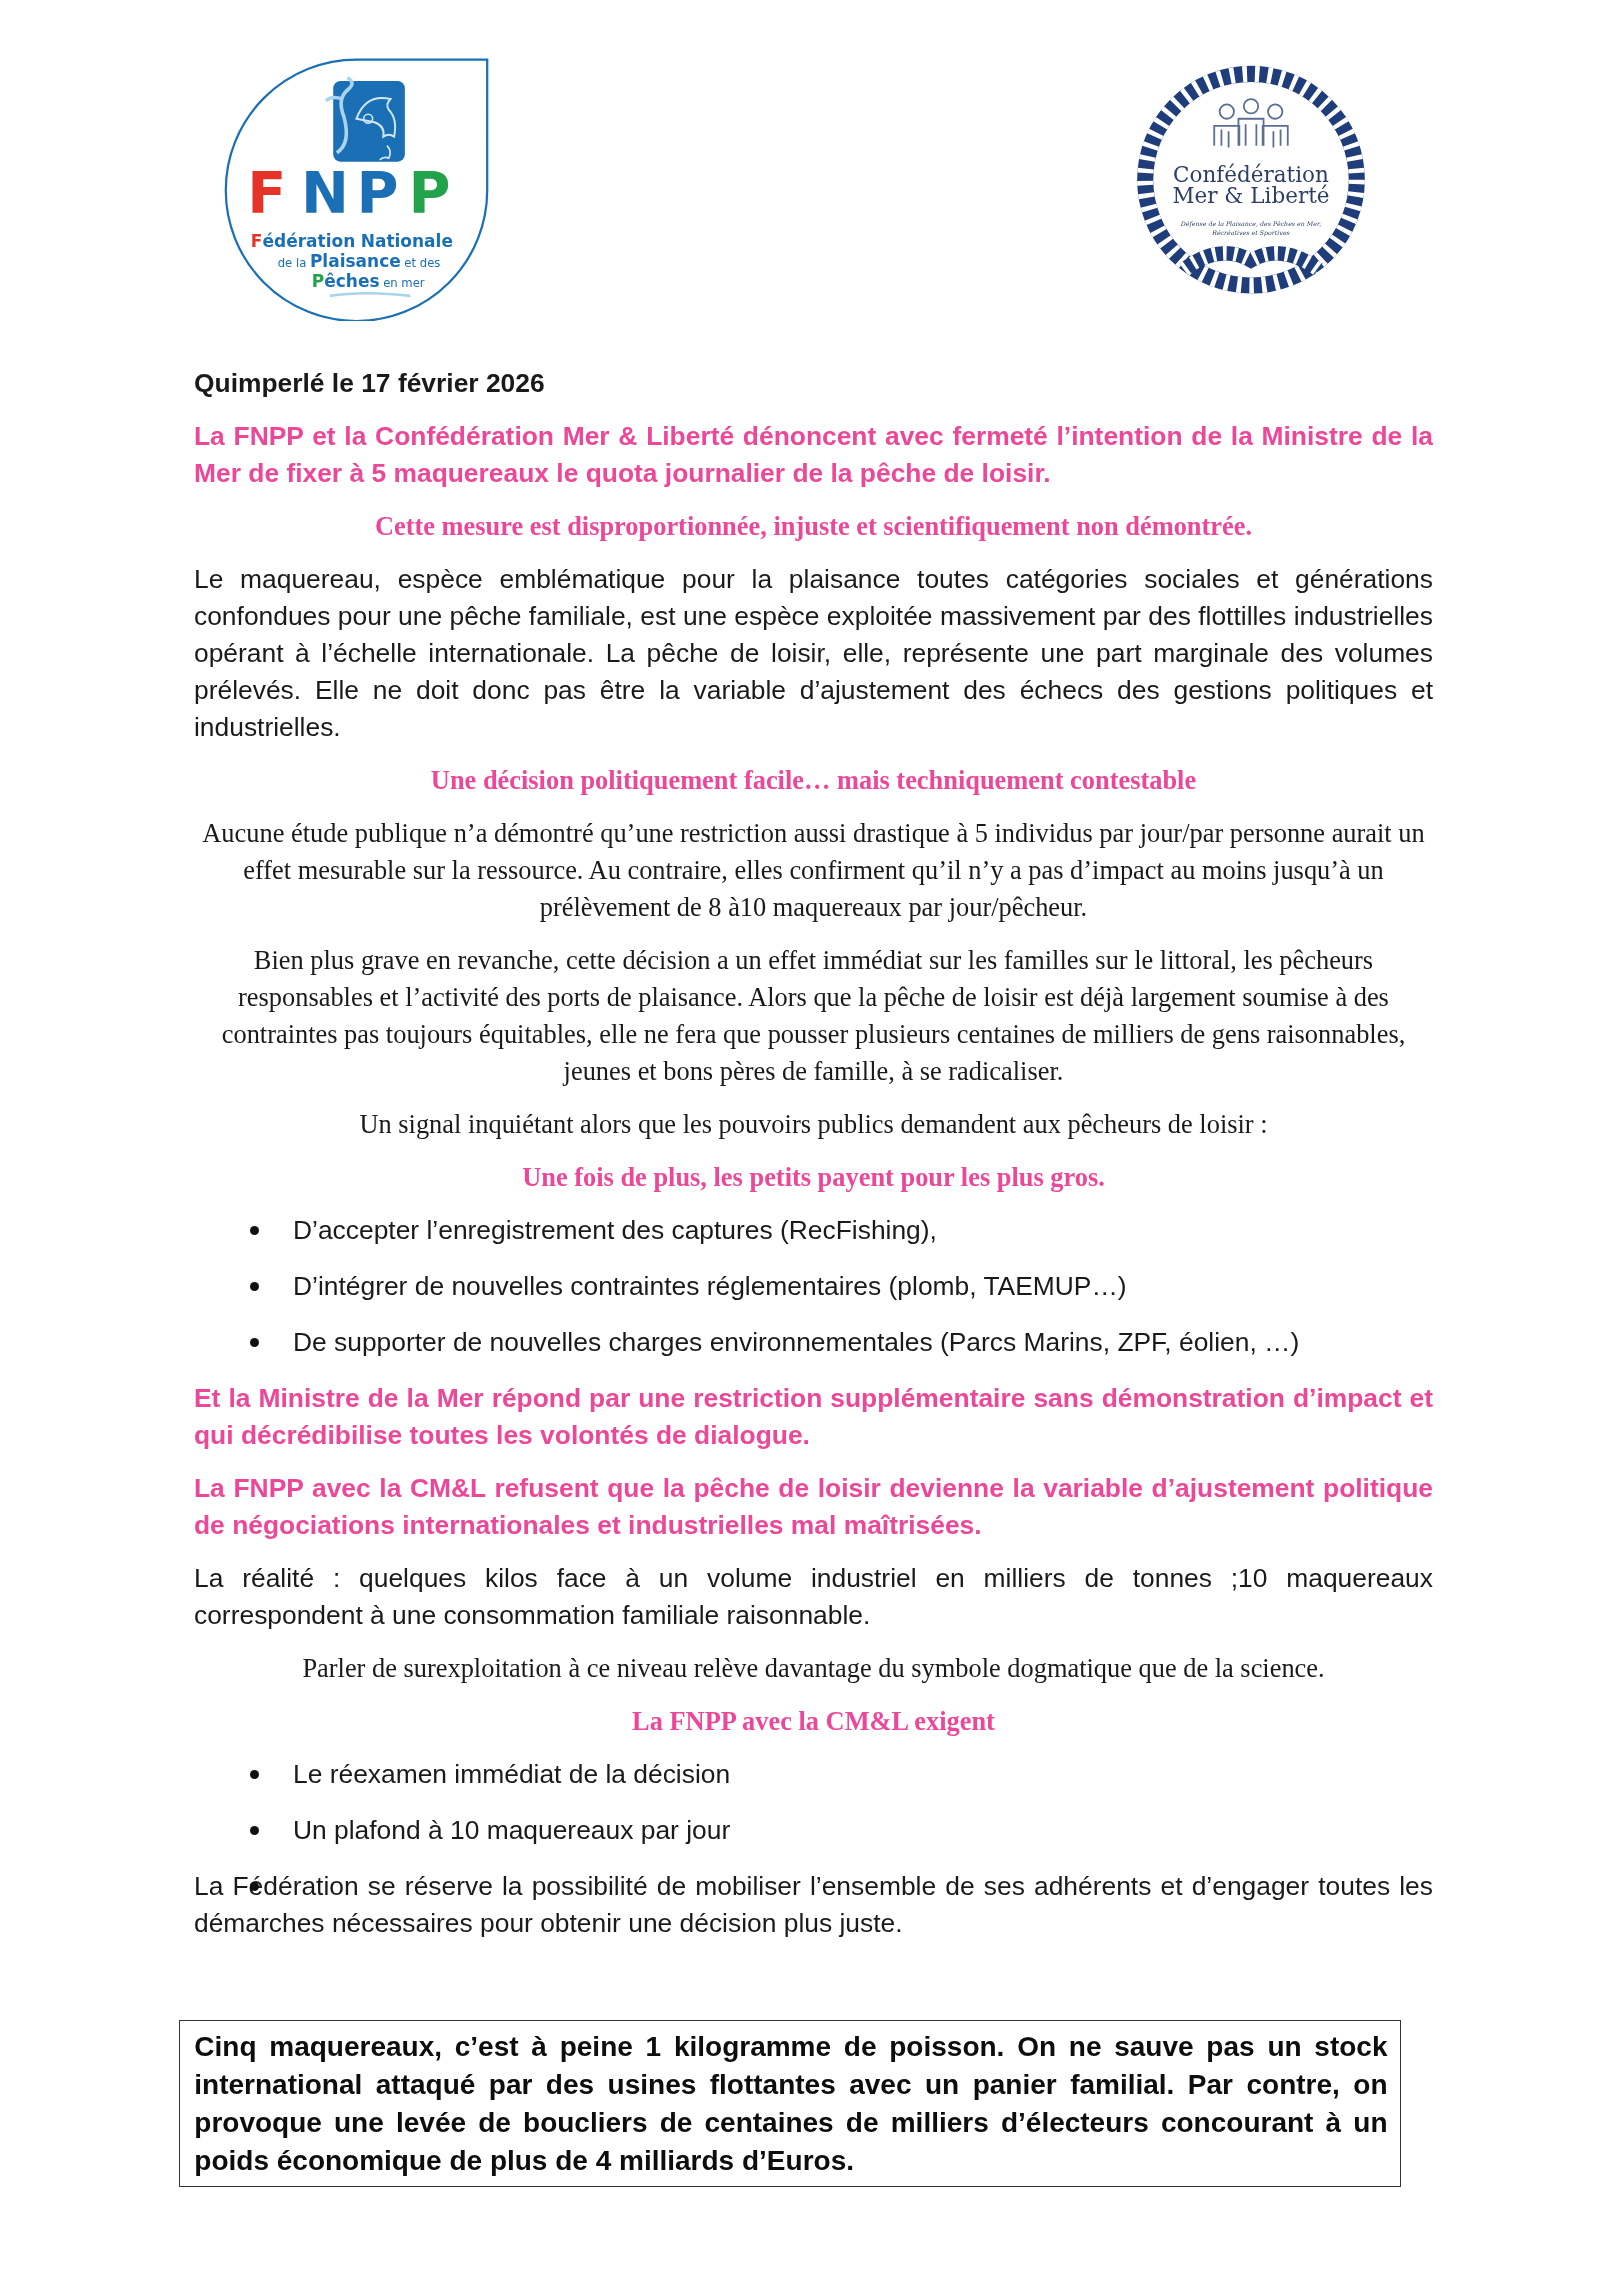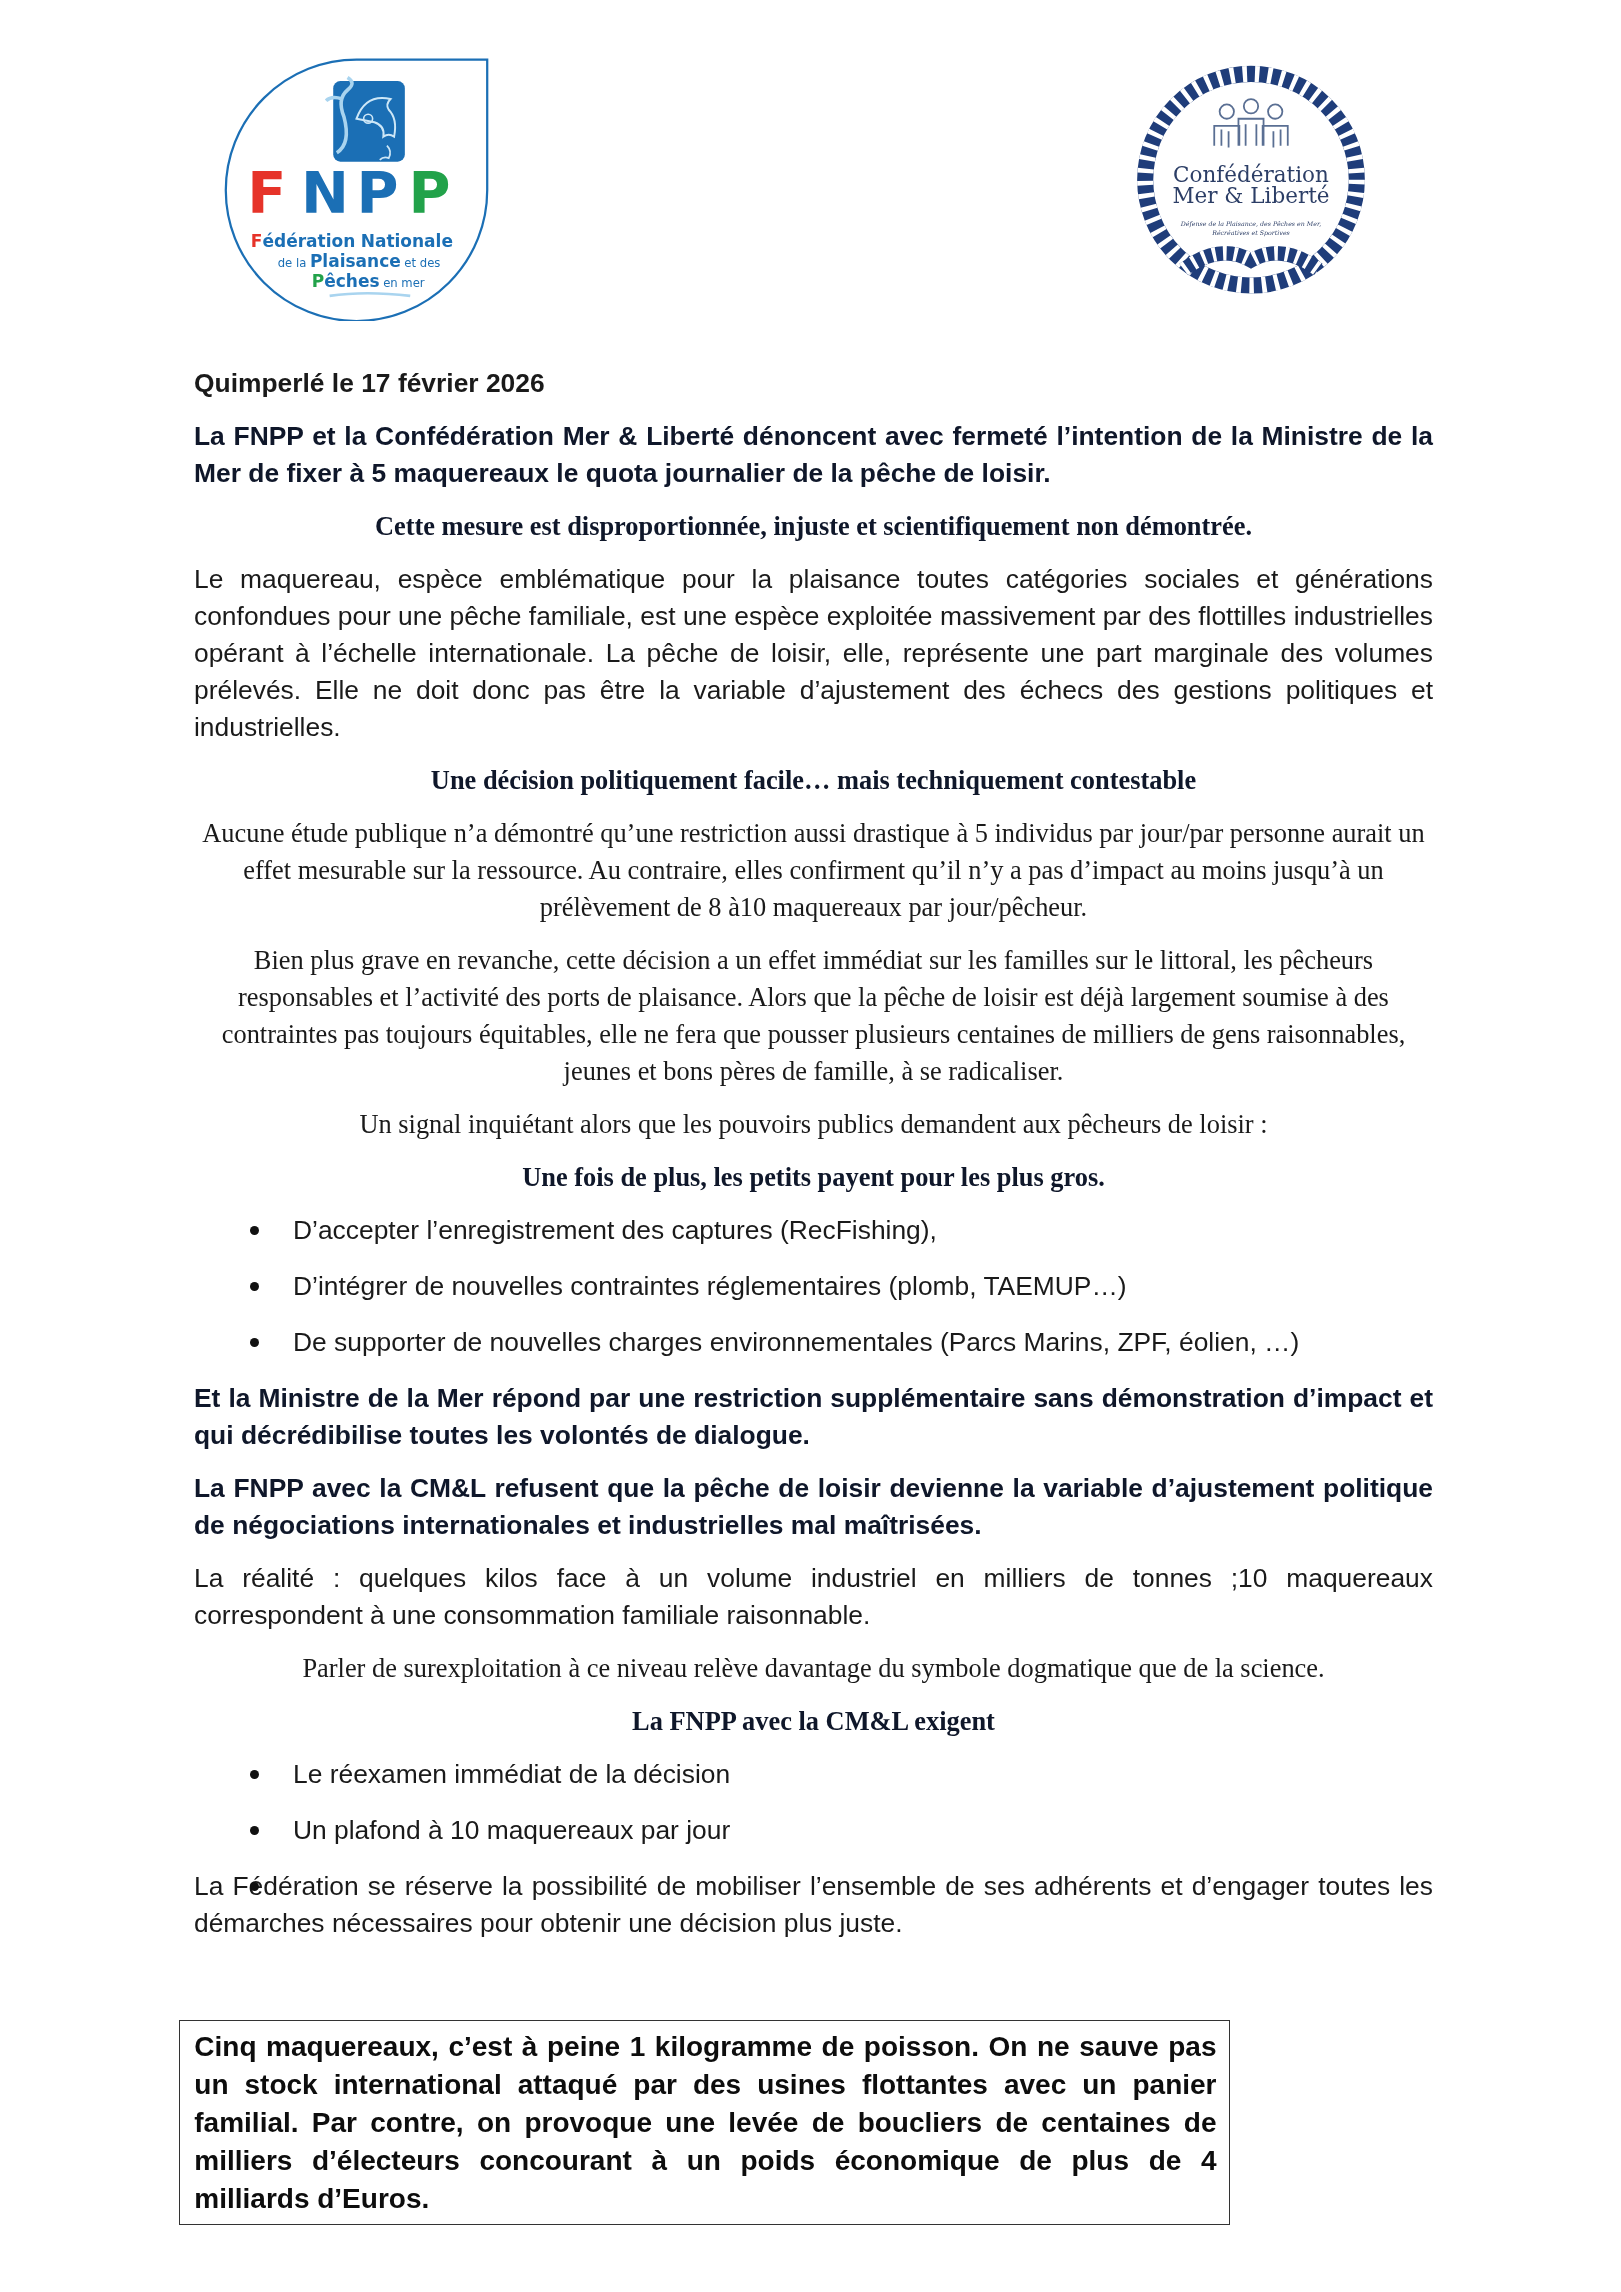--- a/index.html
+++ b/index.html
@@ -3,26 +3,26 @@
   <meta charset="utf-8">
   <style>
     html, body { margin: 0; padding: 0; background: #ffffff; }
     body { width: 1622px; height: 2293px; position: relative; overflow: hidden;
            font-family: "Liberation Sans", sans-serif; color: #1a1a1a; }
     .logo-fnpp { position: absolute; left: 222px; top: 56px; width: 269px; height: 265px; }
     .logo-cml  { position: absolute; left: 1121px; top: 56px; width: 260px; height: 260px; }
     .content { position: absolute; left: 194px; top: 349px; width: 1239px; font-size: 26.4px; line-height: 37px; }
     .p { margin: 0 0 16px 0; text-align: justify; }
     .p.left { text-align: center; font-family: Liberation Serif, serif; }
-    .b { font-weight: bold; color: #0f172a; }
+    .b { font-weight: bold; color: #ec4899; }
     .date { margin: 16px 0 16px 0; font-weight: bold; }
     ul.bul { list-style: none; margin: 0 0 12.5px 0; padding: 0; }
     ul.bul li { position: relative; padding-left: 99px; margin-bottom: 19px; line-height: 37px; margin-top: 16px; }
     ul.bul li .dot { position: absolute; left: 56px; top: 14.3px; width: 9px; height: 9px; border-radius: 50%; background: #111; }
-    .callout { position: absolute; left: 179px; top: 2020px; width: 1051px; border: 1.8px solid #333; box-sizing: border-box;
+    .callout { position: absolute; left: 179px; top: 2020px; width: 1222px; border: 1.8px solid #333; box-sizing: border-box;
                padding: 7.2px 12.5px 5.4px 14.3px; font-weight: bold; font-size: 28px; line-height: 38px; text-align: justify; color: #0d0d0d; }
   </style>
 </head>
 <body>
 
 <div class="logo-fnpp">
   <svg width="269" height="265" viewBox="0 0 300 296">
 
     <path d="M150 4 L296 4 L296 150 A146 146 0 1 1 150 4 Z" fill="#ffffff" stroke="#1b6fb5" stroke-width="2.5"></path>
 

